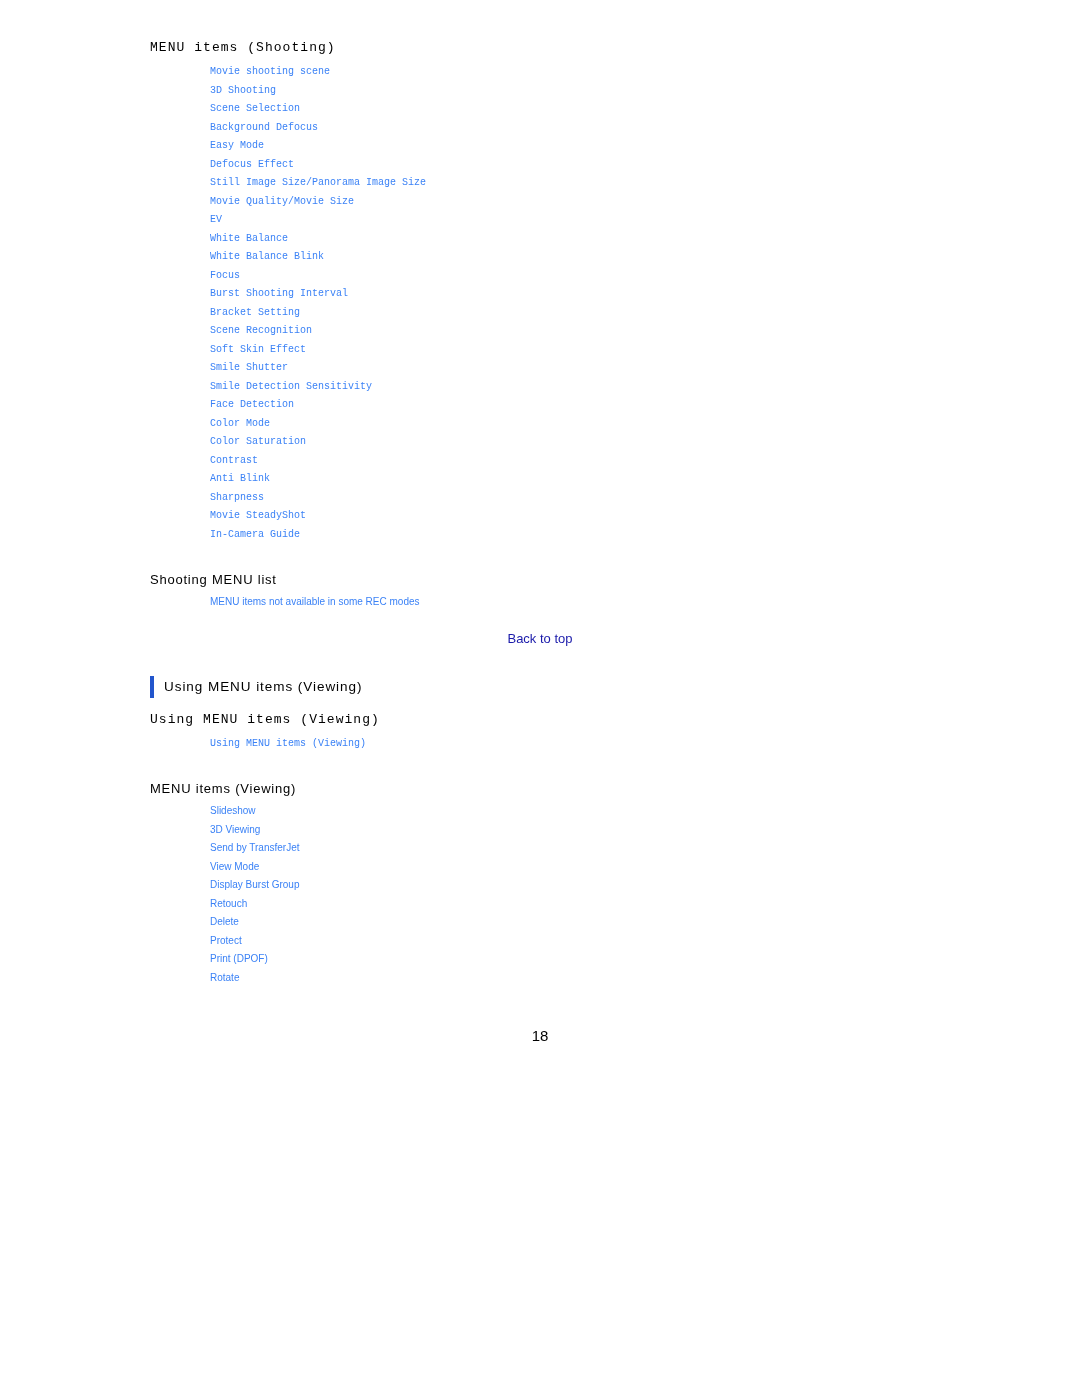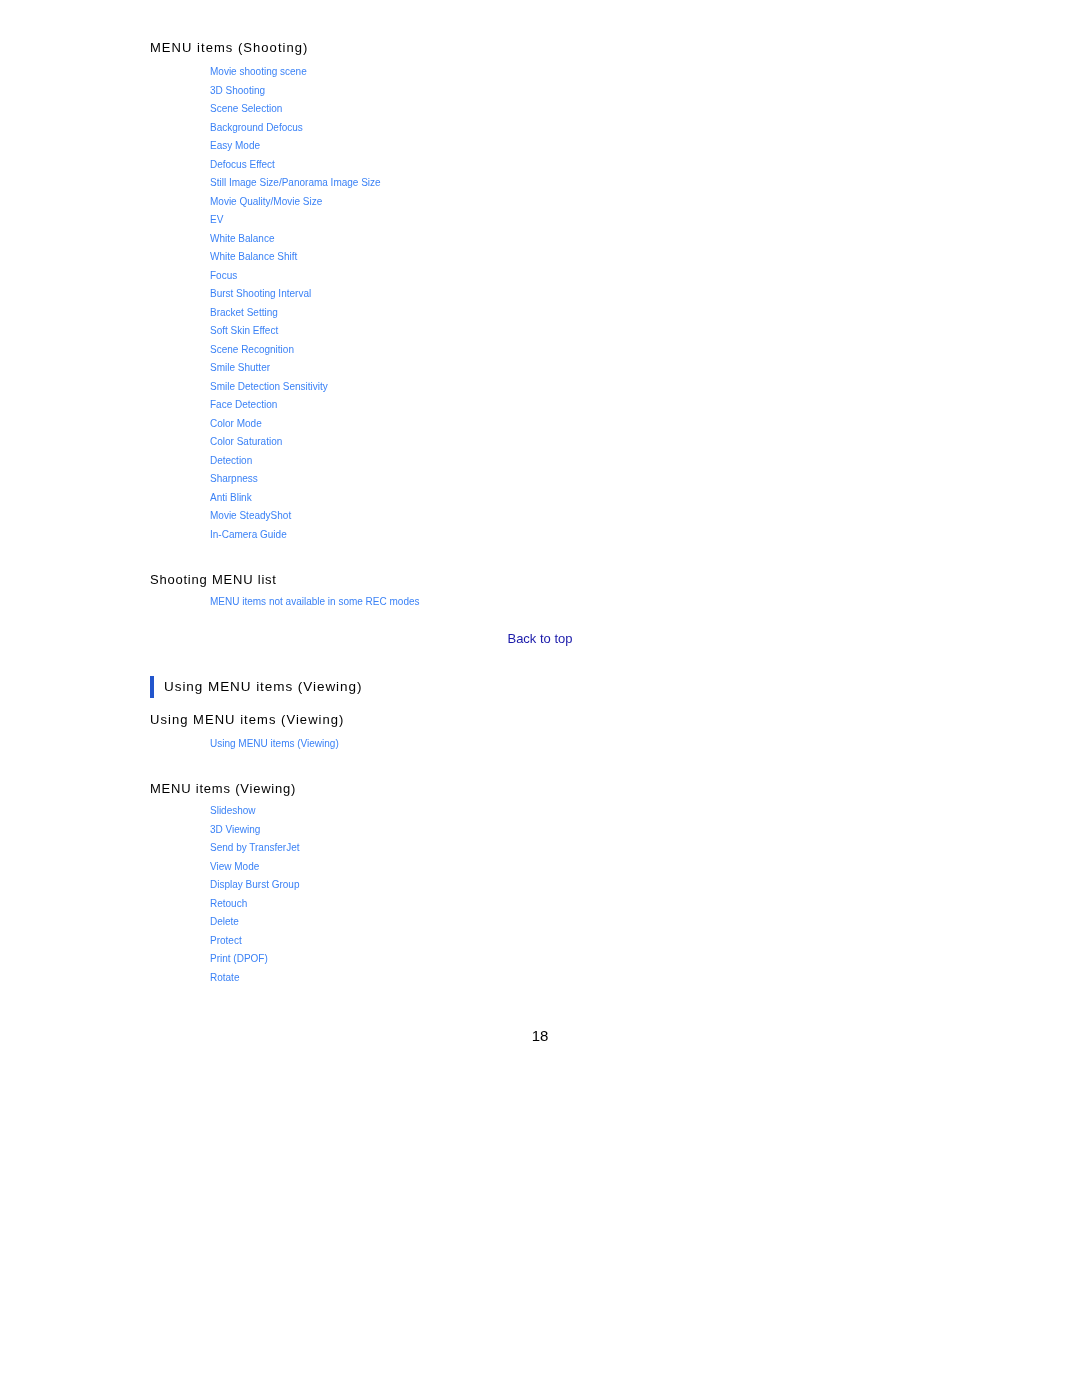--- a/index.html
+++ b/index.html
@@ -51,20 +51,21 @@
       margin-top: 18px;
       margin-bottom: 30px;
     }
     .back-to-top a {
       color: #1a1aaa;
       font-size: 13px;
       text-decoration: none;
     }
     .section-block {
       margin-bottom: 10px;
+      font-family: Liberation Mono, monospace;
     }
     .viewing-section-title {
       display: flex;
       align-items: center;
       margin-top: 10px;
       margin-bottom: 14px;
     }
     .blue-bar {
       width: 4px;
       height: 22px;
@@ -97,34 +98,34 @@
     <a class="link-item" href="#">Movie shooting scene</a>
         <a class="link-item" href="#">3D Shooting</a>
         <a class="link-item" href="#">Scene Selection</a>
         <a class="link-item" href="#">Background Defocus</a>
         <a class="link-item" href="#">Easy Mode</a>
         <a class="link-item" href="#">Defocus Effect</a>
         <a class="link-item" href="#">Still Image Size/Panorama Image Size</a>
         <a class="link-item" href="#">Movie Quality/Movie Size</a>
         <a class="link-item" href="#">EV</a>
         <a class="link-item" href="#">White Balance</a>
-        <a class="link-item" href="#">White Balance Shift</a>
+        <a class="link-item" href="#">White Balance Blink</a>
         <a class="link-item" href="#">Focus</a>
         <a class="link-item" href="#">Burst Shooting Interval</a>
         <a class="link-item" href="#">Bracket Setting</a>
+        <a class="link-item" href="#">Scene Recognition</a>
         <a class="link-item" href="#">Soft Skin Effect</a>
-        <a class="link-item" href="#">Scene Recognition</a>
         <a class="link-item" href="#">Smile Shutter</a>
         <a class="link-item" href="#">Smile Detection Sensitivity</a>
         <a class="link-item" href="#">Face Detection</a>
         <a class="link-item" href="#">Color Mode</a>
         <a class="link-item" href="#">Color Saturation</a>
-        <a class="link-item" href="#">Detection</a>
+        <a class="link-item" href="#">Contrast</a>
+        <a class="link-item" href="#">Anti Blink</a>
         <a class="link-item" href="#">Sharpness</a>
-        <a class="link-item" href="#">Anti Blink</a>
         <a class="link-item" href="#">Movie SteadyShot</a>
         <a class="link-item" href="#">In-Camera Guide</a>
       </div>
   </div>
 
   <div class="sub-section">
     <div class="sub-section-header">Shooting MENU list</div>
     <a class="link-item" href="#">MENU items not available in some REC modes</a>
   </div>
 

